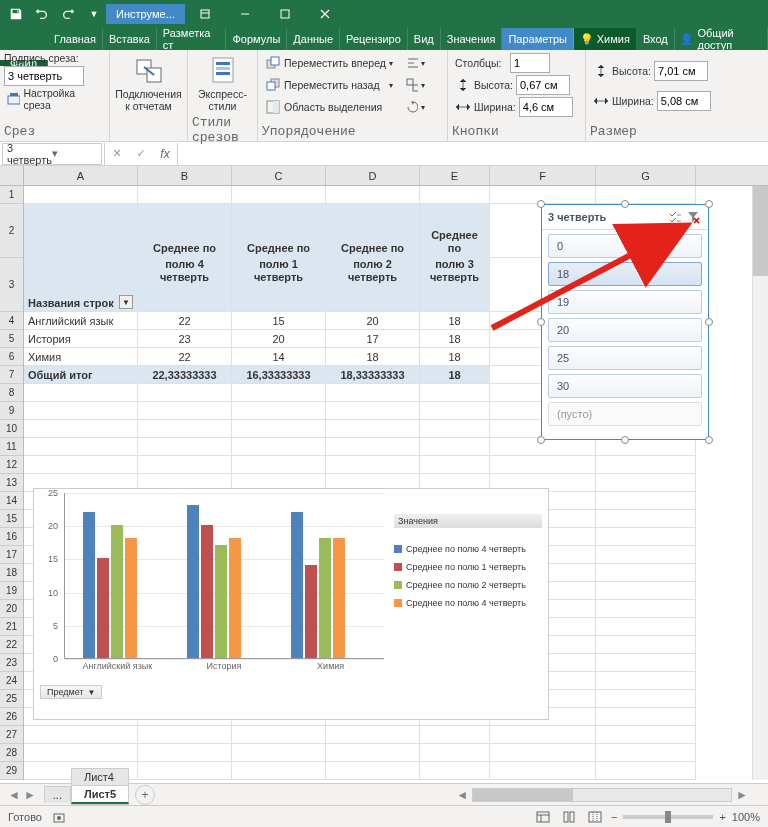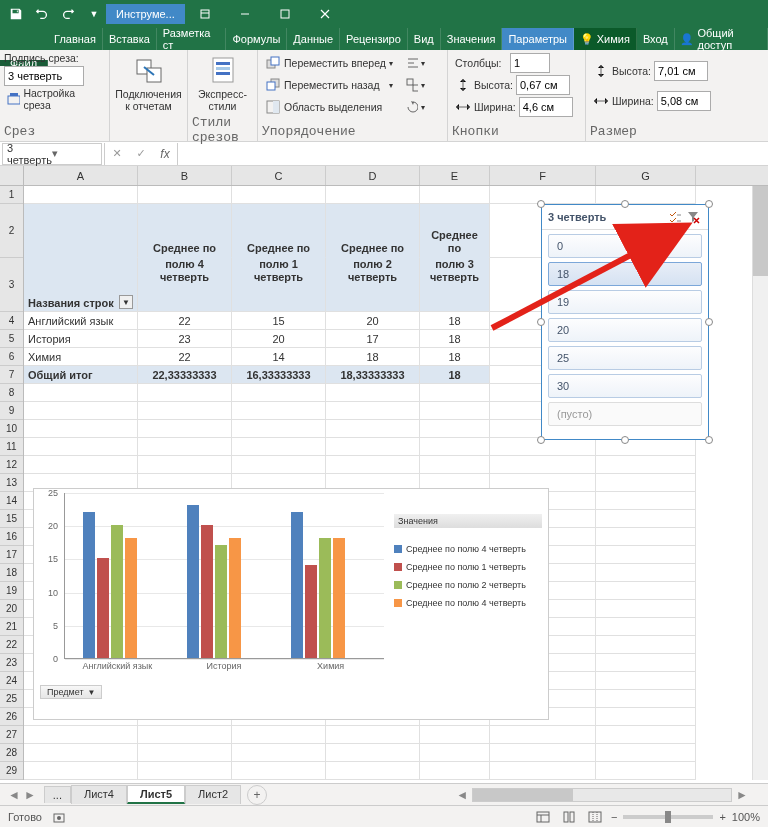--- a/index.html
+++ b/index.html
@@ -792,21 +792,21 @@
     </div>
   </div>
 </div>
 
 <div class="sheet-tabs-bar">
   <div class="sheet-nav">
     <span>◄</span>
     <span>►</span>
   </div>
   <div class="sheet-tab" style="padding:2px 8px;">...</div>
-  <div id="sheet-tabs-list" style="display:flex;">
+  <div id="sheet-tabs-list" style="display:flex;flex-direction:column;">
       <div class="sheet-tab">Лист4</div>
       <div class="sheet-tab active">Лист5</div>
       <div class="sheet-tab">Лист2</div>
     </div>
   <div class="sheet-add">+</div>
   <div class="hscroll">
     <span style="margin-right:4px;color:#888;">◄</span>
     <div class="hscroll-track">
         <div class="hscroll-thumb"></div>
       </div>

